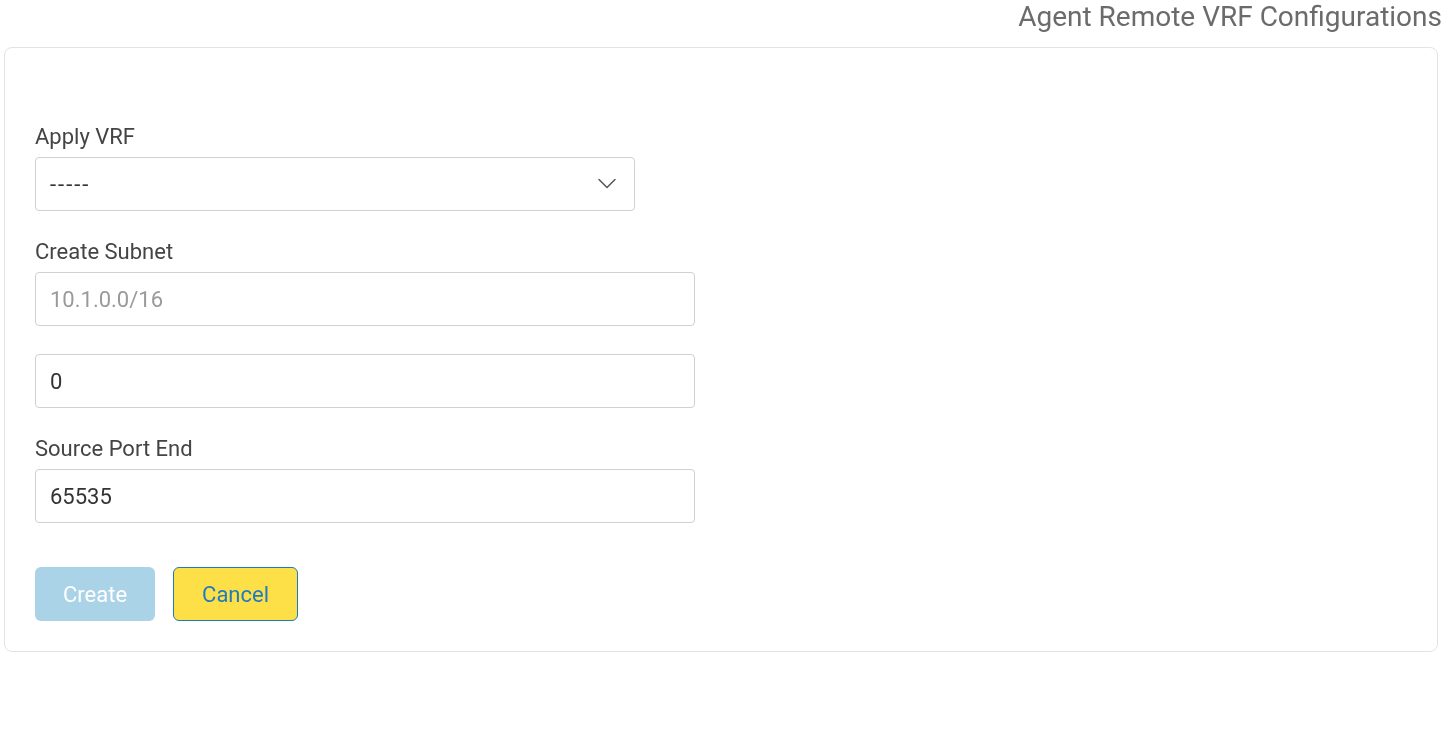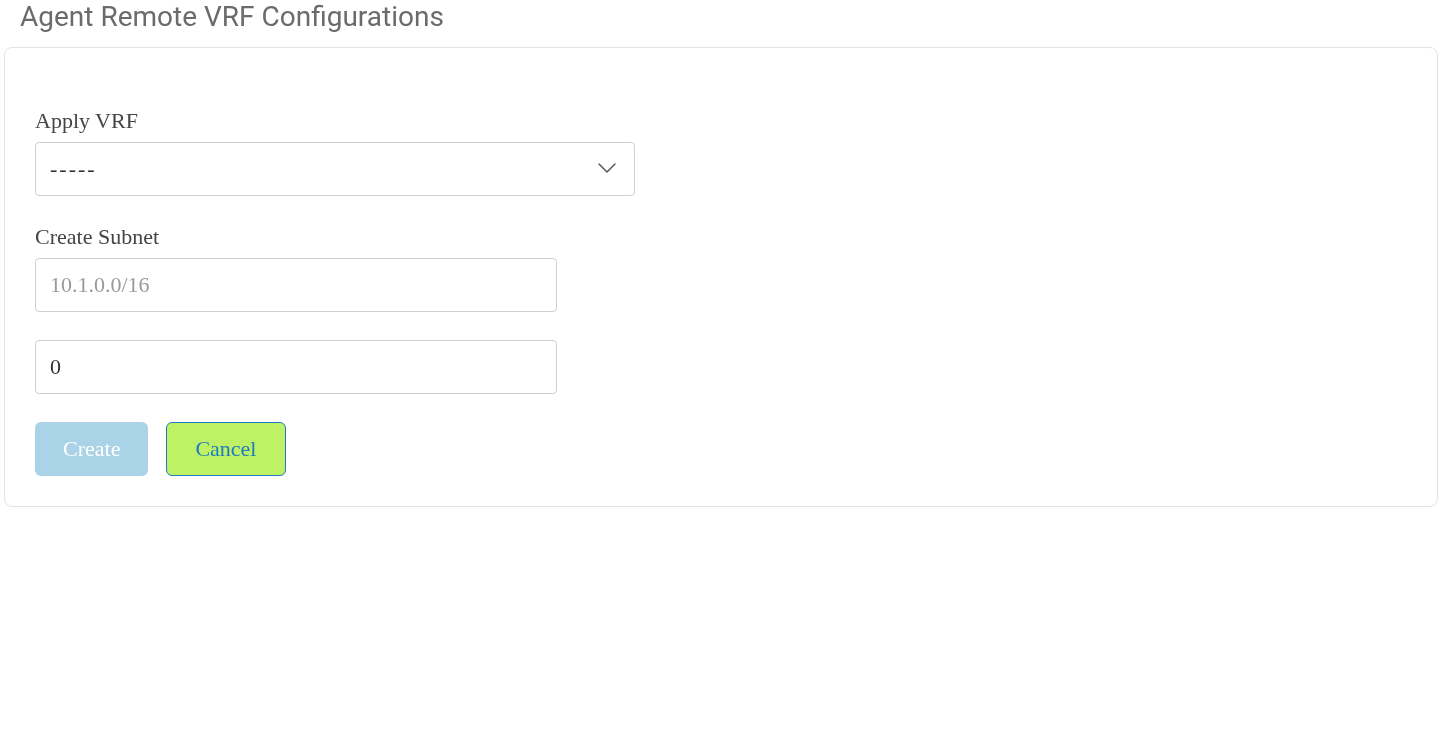--- a/index.html
+++ b/index.html
@@ -11,27 +11,27 @@
       font-family: -apple-system, BlinkMacSystemFont, "Segoe UI", Roboto, Helvetica, Arial, sans-serif;
       background: #ffffff;
       color: #333;
       padding: 0;
     }
     .page-title {
       font-size: 28px;
       font-weight: 400;
       color: #6b6b6b;
       margin: 0 0 14px 20px;
+      text-align: right;
     }
     .panel {
       border: 1px solid #e3e3e3;
       border-radius: 8px;
-      padding: 60px 30px 30px 30px;
+      padding: 76px 30px 30px 30px;
       margin: 0 4px;
-      font-family: Liberation Serif, serif;
     }
     .form-group {
       margin-bottom: 28px;
     }
     .form-label {
       display: block;
       font-size: 22px;
       color: #444;
       margin-bottom: 8px;
       font-weight: 400;
@@ -57,21 +57,21 @@
       letter-spacing: 2px;
     }
     .chevron-icon {
       position: absolute;
       right: 18px;
       top: 50%;
       transform: translateY(-50%);
       pointer-events: none;
     }
     .text-input {
-      width: 522px;
+      width: 660px;
       max-width: 100%;
       height: 54px;
       border: 1px solid #d0d0d0;
       border-radius: 4px;
       padding: 0 14px;
       font-size: 22px;
       color: #333;
       background: #fff;
       font-family: inherit;
     }
@@ -86,28 +86,29 @@
     .btn {
       height: 54px;
       padding: 0 28px;
       font-size: 22px;
       border-radius: 6px;
       cursor: pointer;
       font-family: inherit;
       display: inline-flex;
       align-items: center;
       justify-content: center;
+      margin-top: 16px;
     }
     .btn-primary {
       background: #abd3e8;
       color: #ffffff;
       border: none;
     }
     .btn-secondary {
-      background: #bef264;
+      background: #fde047;
       color: #1f7bbf;
       border: 1px solid #1f7bbf;
     }
   </style>
 </head>
 <body>
 
 <h1 class="page-title">Agent Remote VRF Configurations</h1>
 
 <div class="panel">
@@ -126,19 +127,23 @@
 
   <div class="form-group">
     <label class="form-label">Create Subnet</label>
     <input type="text" class="text-input" placeholder="10.1.0.0/16" value="" style="">
   </div>
 
   <div class="form-group">
     <input type="text" class="text-input" value="0" style="">
   </div>
 
+  <div class="form-group">
+    <label class="form-label">Source Port End</label>
+    <input type="text" class="text-input" value="65535" style="">
+  </div>
 
   <div class="button-row">
     <button class="btn btn-primary">Create</button>
     <button class="btn btn-secondary">Cancel</button>
   </div>
 
 </div>
 
 </body></html>

